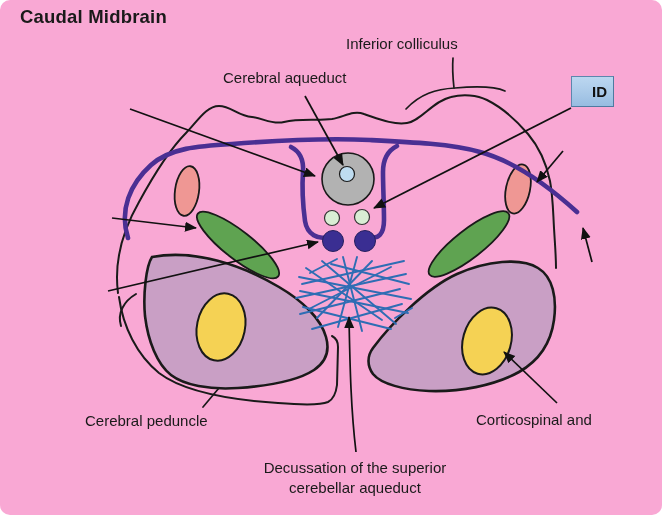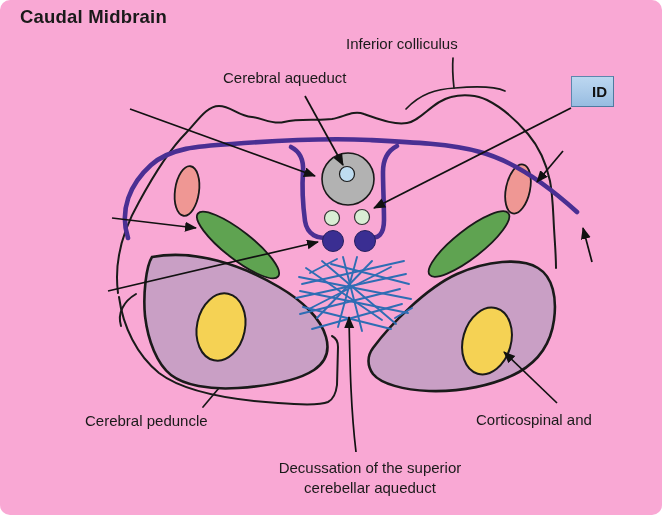--- a/index.html
+++ b/index.html
@@ -6,21 +6,21 @@
   #stage{position:relative;width:662px;height:515px;background:#f9a8d4;overflow:hidden;
          font-family:"Liberation Sans",sans-serif;color:#1a1a1a;border-radius:10px;}
   #art{position:absolute;left:0;top:0;}
   .lbl{position:absolute;font-size:15px;line-height:18px;color:#1a1a1a;white-space:nowrap;}
   .title{left:20px;top:8px;font-size:18.5px;font-weight:bold;letter-spacing:.2px;}
   .lbl-inferior{left:346px;top:35px;}
   .lbl-aqueduct{left:223px;top:69px;}
   .lbl-pag{left:25px;top:86px;}
   .lbl-peduncle{left:85px;top:412px;text-align:right;}
   .lbl-cortico{left:476px;top:410px;line-height:19px;}
-  .lbl-decussation{left:250px;top:458px;width:240px;text-align:center;line-height:20px;white-space:normal;}
+  .lbl-decussation{left:235px;top:458px;width:240px;text-align:center;line-height:20px;white-space:normal;}
   .id-box{position:absolute;left:571px;top:76px;width:43px;height:31px;box-sizing:border-box;
           background:linear-gradient(180deg,#bcd7f0 0%,#a9c9e8 55%,#97bce1 100%);
           border:1px solid #5d87ad;border-right-color:#4f7aa0;border-bottom-color:#4f7aa0;
           font-weight:bold;font-size:15px;line-height:29px;padding-left:20px;color:#111;}
 </style>
 </head>
 <body>
 
 <div id="stage">
 

